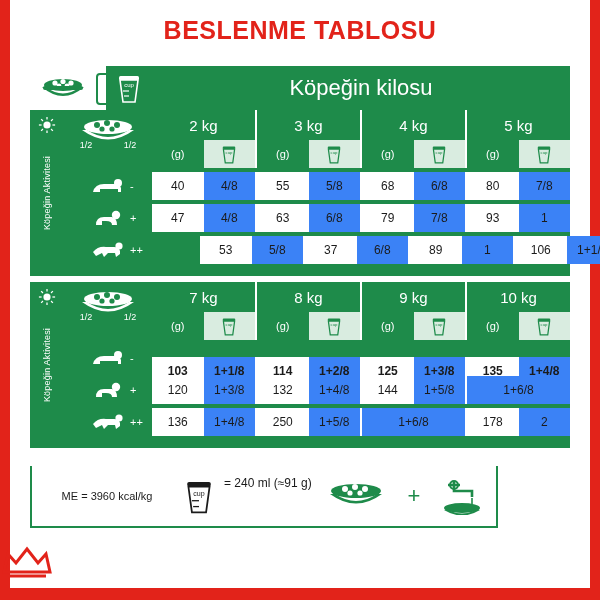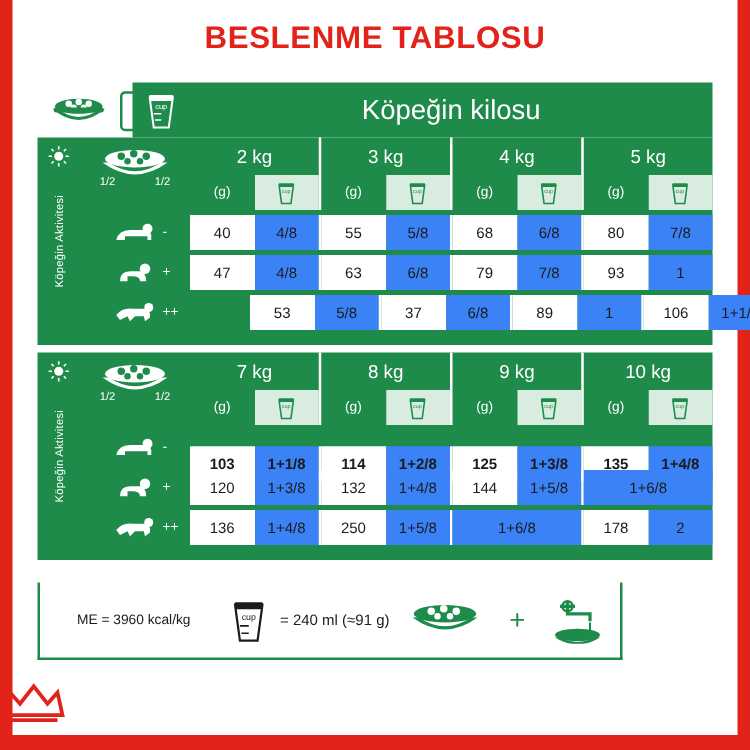--- a/index.html
+++ b/index.html
@@ -105,21 +105,21 @@
         justify-content:flex-end;padding-right:6px;box-sizing:border-box;color:#fff;gap:6px;}
   .arow .plus{font-size:11px;width:16px;text-align:left;}
 
   
   .footer{
     position:absolute;left:30px;top:466px;width:468px;height:62px;
     border:2px solid #1e8b4a;border-top:none;box-sizing:border-box;background:#fff;
     display:flex;align-items:center;
   }
   .me{width:150px;text-align:center;color:#1b1b1b;font-size:11px;}
-  .cupeq{display:flex;align-items:center;gap:8px;color:#1b1b1b;font-size:12px;}
+  .cupeq{display:flex;gap:8px;color:#1b1b1b;font-size:12px;}
   .footer-right{flex:1;display:flex;align-items:center;justify-content:center;gap:14px;}
   .plusbig{color:#1e8b4a;font-size:22px;}
 
   .rc-logo{position:absolute;left:0;bottom:22px;width:600px;text-align:center;}
   svg{display:block;}
 </style>
 </head>
 <body>
 
 <div class="frame-left"></div>

